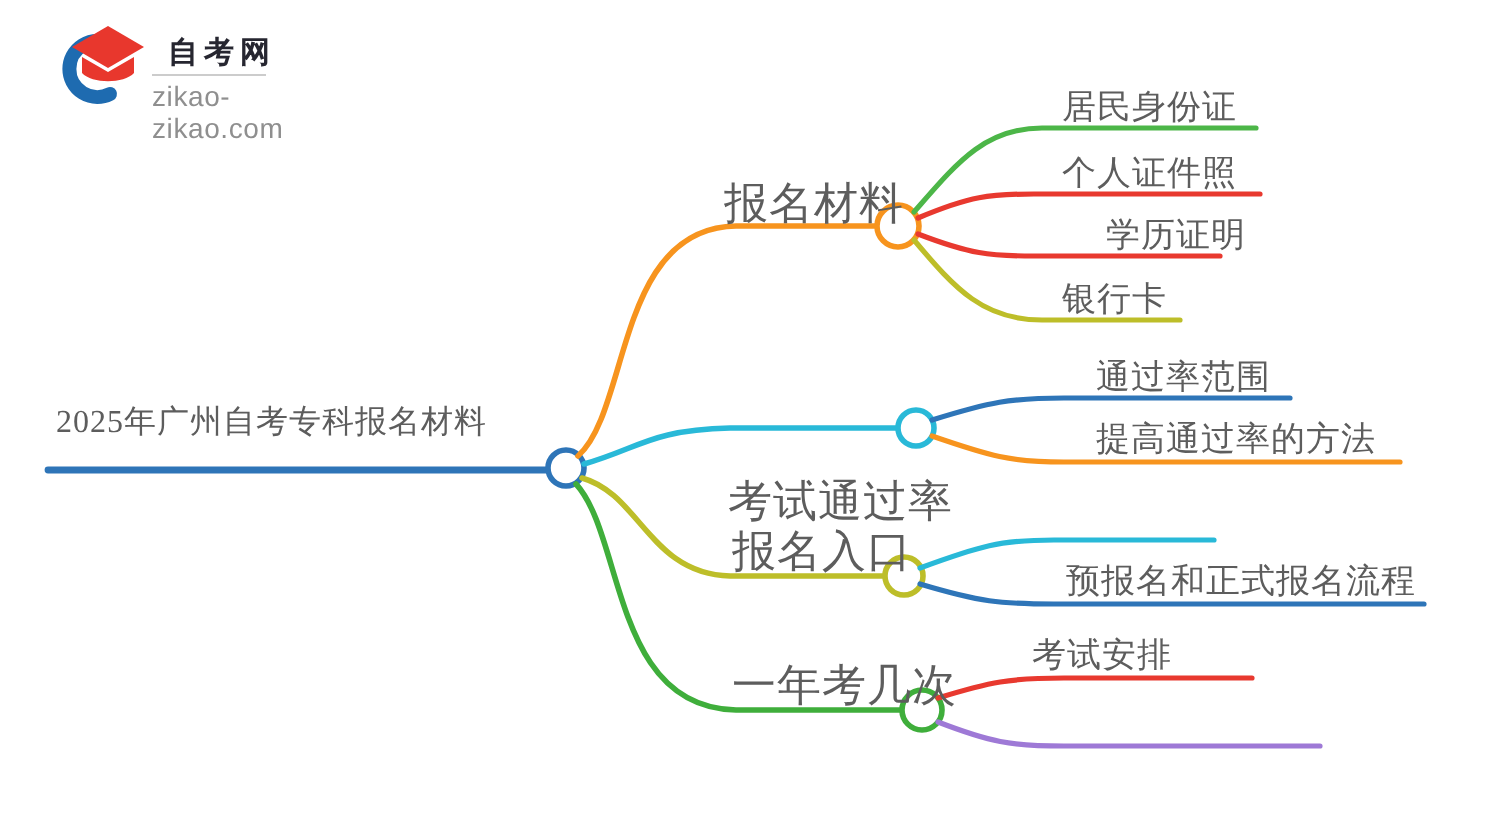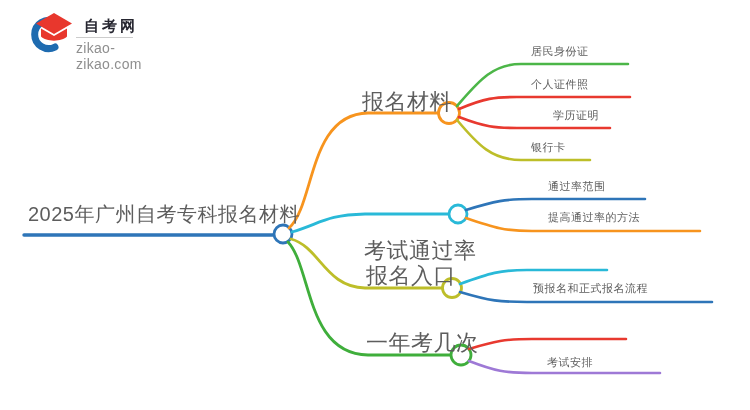--- a/index.html
+++ b/index.html
@@ -2,23 +2,23 @@
 <html><head>
 <meta charset="utf-8">
 <style>
   html,body{margin:0;padding:0;background:#fff;}
   .stage{
     position:relative;width:750px;height:410px;background:#ffffff;
     font-family:"Liberation Sans","DejaVu Sans",sans-serif;overflow:hidden;
   }
   .mm-svg{position:absolute;left:0;top:0;}
   .lbl{position:absolute;color:#5d5d5d;white-space:nowrap;line-height:1.1;}
-  .root-lbl{font-size:20px;letter-spacing:.5px;}
+  .root-lbl{font-size:16px;letter-spacing:.5px;font-family:Liberation Serif, serif;}
   .branch-lbl{font-size:22px;letter-spacing:.5px;}
-  .leaf-lbl{font-size:11px;letter-spacing:.5px;}
+  .leaf-lbl{font-size:17px;letter-spacing:.5px;}
   
   .logo{position:absolute;left:26px;top:9px;width:130px;height:50px;}
   .logo-name{position:absolute;left:58px;top:8px;font-size:15px;font-weight:bold;
     color:#262630;letter-spacing:3px;}
   .logo-divider{position:absolute;left:50px;top:28px;width:57px;height:1px;background:#cccccc;}
   .logo-url{position:absolute;left:50px;top:31px;font-size:14px;color:#8f8f8f;letter-spacing:.3px;}
   
   .st-blue{stroke:#2e75b8;}  .st-orange{stroke:#f7941e;}
   .st-cyan{stroke:#29b9d8;}  .st-olive{stroke:#bdbe29;}
   .st-green{stroke:#3fae3b;} .st-lgreen{stroke:#4cb648;}
@@ -81,15 +81,15 @@
   <div class="lbl leaf-lbl" style="left:531px;top:45px;">居民身份证</div>
   <div class="lbl leaf-lbl" style="left:531px;top:78px;">个人证件照</div>
   <div class="lbl leaf-lbl" style="left:553px;top:109px;">学历证明</div>
   <div class="lbl leaf-lbl" style="left:531px;top:141px;">银行卡</div>
 
   <div class="lbl leaf-lbl" style="left:548px;top:180px;">通过率范围</div>
   <div class="lbl leaf-lbl" style="left:548px;top:211px;">提高通过率的方法</div>
 
   <div class="lbl leaf-lbl" style="left:533px;top:282px;">预报名和正式报名流程</div>
 
-  <div class="lbl leaf-lbl" style="left:547px;top:319px;margin-top:37px;">考试安排</div>
+  <div class="lbl leaf-lbl" style="left:516px;top:319px;">考试安排</div>
 
 </div>
 
 </body></html>

